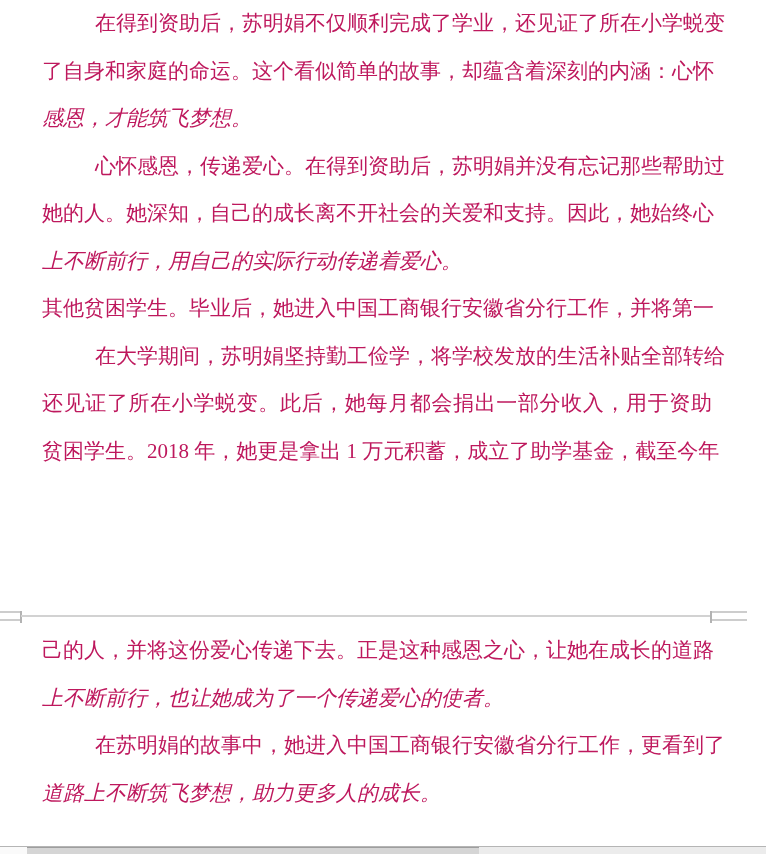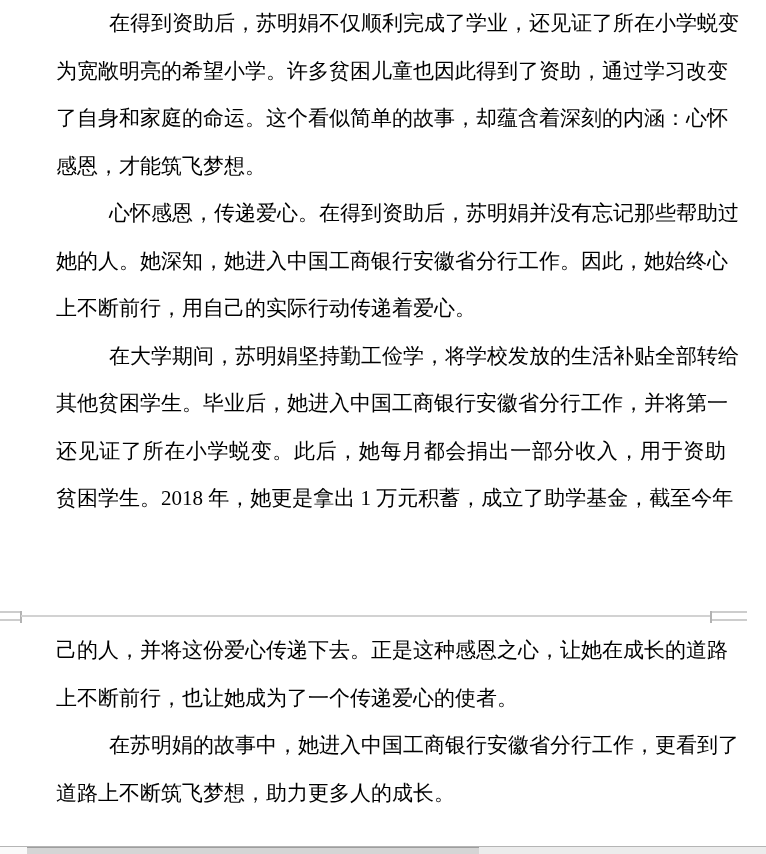--- a/index.html
+++ b/index.html
@@ -6,37 +6,38 @@
   .viewport {
     position: relative;
     width: 766px;
     height: 854px;
     background: #ffffff;
     overflow: hidden;
     font-family: "Liberation Serif", "DejaVu Serif", serif;
   }
   .page-text {
     position: absolute;
-    left: 56px;
+    left: 42px;
     width: 670px;
     font-size: 21px;
     line-height: 47.5px;
-    color: #000000;
+    color: #be185d;
   }
   .sec1 { top: 0; }
   .sec2 { top: 627px; }
   .ln {
     height: 47.5px;
     white-space: nowrap;
     text-align: justify;
     text-align-last: justify;
   }
   .ln.last {
     text-align: left;
     text-align-last: left;
+    font-style: italic;
   }
   .ln.indent { text-indent: 53px; }
 
   
   .pb-part { position: absolute; }
   .pb-stub-l1 { left: 0;   top: 611px; width: 21px;  height: 2px;  background: #cdcdcd; }
   .pb-stub-l2 { left: 0;   top: 619px; width: 21px;  height: 2px;  background: #cdcdcd; }
   .pb-vert-l  { left: 20px; top: 611px; width: 2px;  height: 12px; background: #b3b3b3; }
   .pb-line    { left: 21px; top: 615px; width: 690px; height: 2px; background: #d2d2d2; }
   .pb-vert-r  { left: 710px; top: 611px; width: 2px; height: 12px; background: #b3b3b3; }
@@ -66,28 +67,27 @@
     box-shadow: inset 0 1px 0 #9e9e9e;
   }
 </style>
 </head>
 <body>
 
 <div class="viewport">
 
   <div class="page-text sec1">
     <div class="ln indent">在得到资助后，苏明娟不仅顺利完成了学业，还见证了所在小学蜕变</div>
-    <div class="ln">为宽敞明亮的希望小学。许多贫困儿童也因此得到了资助，通过学习改变</div>
     <div class="ln">了自身和家庭的命运。这个看似简单的故事，却蕴含着深刻的内涵：心怀</div>
     <div class="ln last">感恩，才能筑飞梦想。</div>
     <div class="ln indent">心怀感恩，传递爱心。在得到资助后，苏明娟并没有忘记那些帮助过</div>
-    <div class="ln">她的人。她深知，她进入中国工商银行安徽省分行工作。因此，她始终心</div>
+    <div class="ln">她的人。她深知，自己的成长离不开社会的关爱和支持。因此，她始终心</div>
     <div class="ln last">上不断前行，用自己的实际行动传递着爱心。</div>
+    <div class="ln">其他贫困学生。毕业后，她进入中国工商银行安徽省分行工作，并将第一</div>
     <div class="ln indent">在大学期间，苏明娟坚持勤工俭学，将学校发放的生活补贴全部转给</div>
-    <div class="ln">其他贫困学生。毕业后，她进入中国工商银行安徽省分行工作，并将第一</div>
     <div class="ln">还见证了所在小学蜕变。此后，她每月都会捐出一部分收入，用于资助</div>
     <div class="ln">贫困学生。2018 年，她更是拿出 1 万元积蓄，成立了助学基金，截至今年</div>
   </div>
 
   <div>
     <div class="pb-part pb-stub-l1"></div>
     <div class="pb-part pb-stub-l2"></div>
     <div class="pb-part pb-vert-l"></div>
     <div class="pb-part pb-line"></div>
     <div class="pb-part pb-vert-r"></div>

